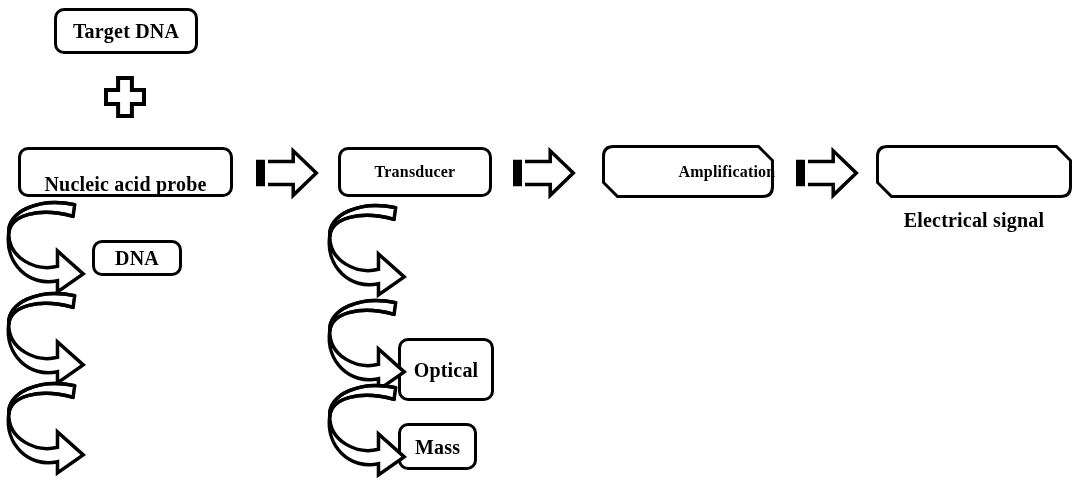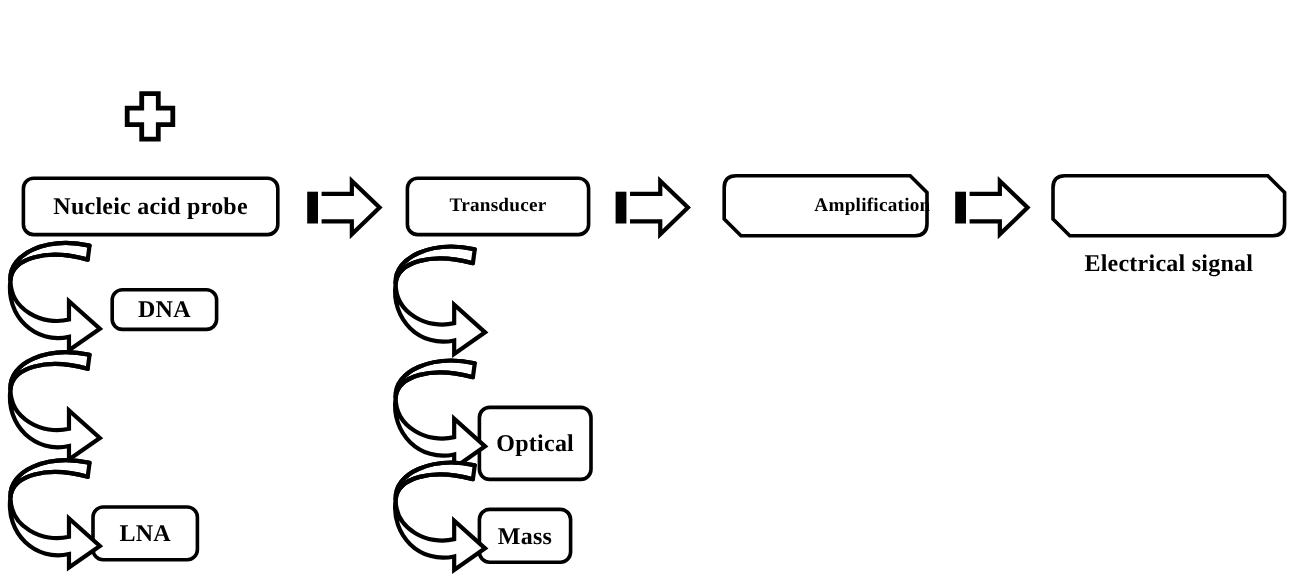--- a/index.html
+++ b/index.html
@@ -37,33 +37,33 @@
     position: absolute;
     pointer-events: none;
   }
   .svgwrap svg { display: block; overflow: visible; }
 </style>
 </head>
 <body>
 
 <div id="diagram">
 
+  <div class="node rounded" id="n-target_dna" style="left: 54px; top: 8px; width: 144px; height: 46px; font-size: 20px;">
+    <span>Target DNA</span>
+  </div>
 
-  <div class="node rounded" id="n-nucleic_acid_probe" style="left: 18px; top: 147px; width: 215px; height: 50px; font-size: 20px;">
+  <div class="node rounded" id="n-nucleic_acid_probe" style="left: 18px; top: 147px; width: 215px; height: 50px; font-size: 20px; align-items: flex-end;">
     <span>Nucleic acid probe</span>
   </div>
 
   <div class="node rounded" id="n-dna" style="left: 92px; top: 240px; width: 90px; height: 36px; font-size: 20px;">
     <span>DNA</span>
   </div>
 
 
-  <div class="node rounded" id="n-lna" style="left: 76px; top: 421px; width: 90px; height: 47px; font-size: 20px;">
-    <span>LNA</span>
-  </div>
 
   <div class="node rounded" id="n-transducer" style="left: 338px; top: 147px; width: 154px; height: 50px; font-size: 16px;">
     <span>Transducer</span>
   </div>
 
 
   <div class="node rounded" id="n-optical" style="left: 398px; top: 338px; width: 96px; height: 63px; font-size: 20px;">
     <span>Optical</span>
   </div>
 

